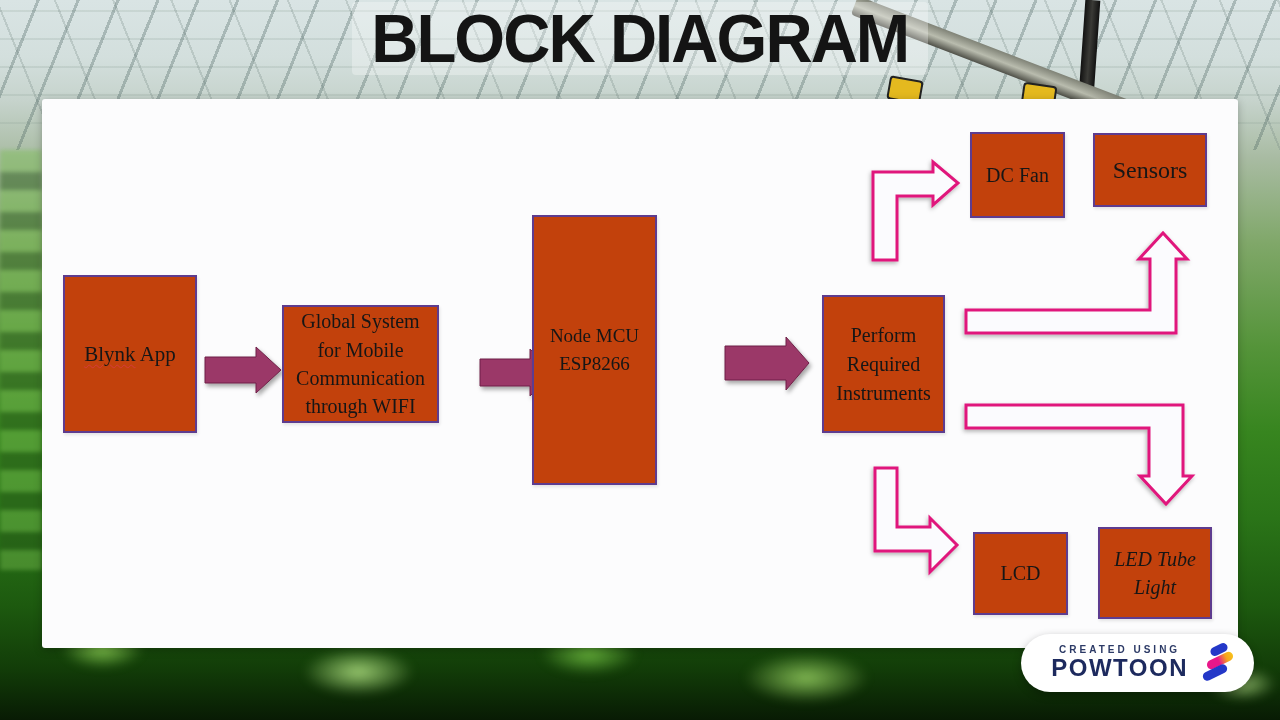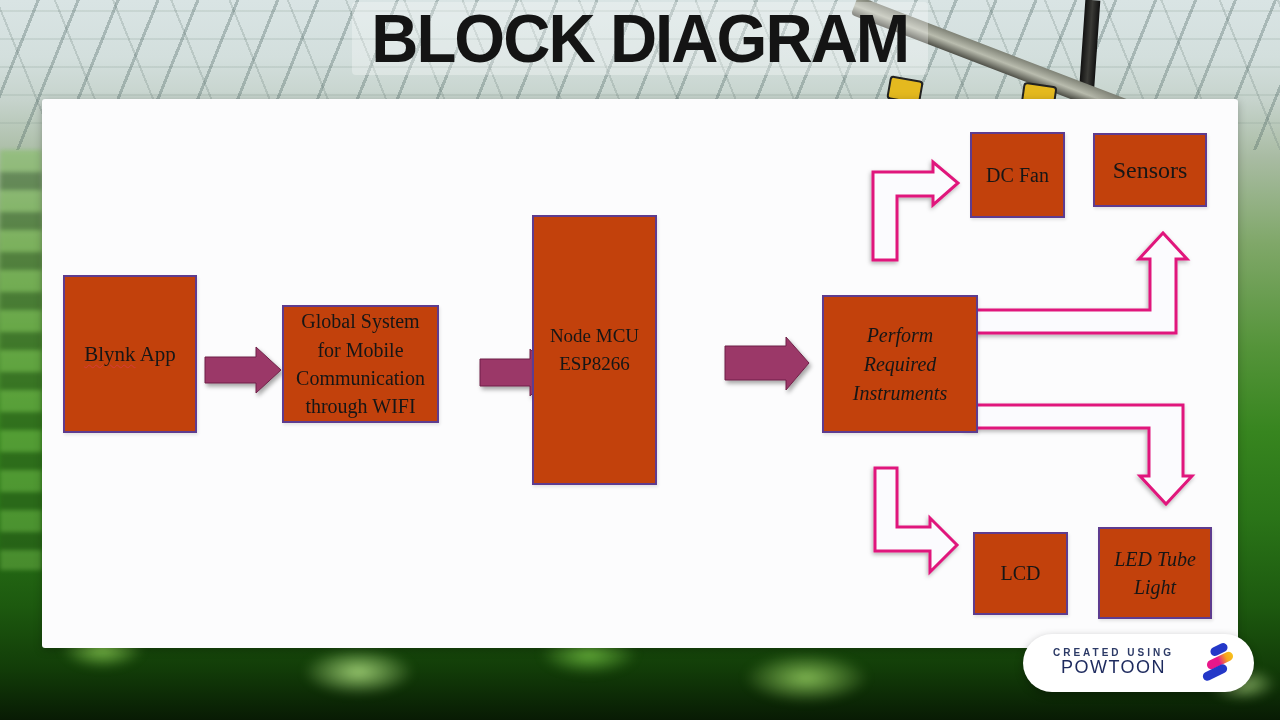--- a/index.html
+++ b/index.html
@@ -77,41 +77,41 @@
     position:absolute;z-index:4;box-sizing:border-box;
     background:#c2410c;border:2px solid #5E3C8F;
     display:flex;align-items:center;justify-content:center;
     text-align:center;padding:4px 6px;
     font-family:"Liberation Serif", serif;color:#161616;
     box-shadow:1px 2px 3px rgba(0,0,0,.10);
   }
   #node-blynk  {left:63px;  top:275px; width:134px; height:158px; font-size:21px;}
   #node-gsm    {left:282px; top:305px; width:157px; height:118px; font-size:20px; line-height:1.42;}
   #node-nodemcu{left:532px; top:215px; width:125px; height:270px; font-size:19px; line-height:1.45;}
-  #node-perform{left:822px; top:295px; width:156px; height:138px; font-size:20px; line-height:1.45;font-style:italic;}
+  #node-perform{left:822px; top:295px; width:123px; height:138px; font-size:20px; line-height:1.45;}
   #node-dcfan  {left:970px; top:132px; width:95px;  height:86px;  font-size:20px;}
   #node-sensors{left:1093px;top:133px; width:114px; height:74px;  font-size:24px;}
   #node-lcd    {left:973px; top:532px; width:95px;  height:83px;  font-size:20px;text-align:center;}
   #node-ledtube{left:1098px;top:527px; width:114px; height:92px;  font-size:20px; line-height:1.4;font-style:italic;}
   .squiggle{
     text-decoration-line:underline;text-decoration-style:wavy;
     text-decoration-color:#d53a3a;text-decoration-thickness:1px;
     text-underline-offset:3px;
   }
 
   
   .badge{
     position:absolute;right:26px;bottom:28px;z-index:7;
-    display:flex;align-items:center;gap:24px;
+    display:flex;align-items:center;gap:10px;
     background:#fff;border-radius:30px;padding:7px 14px 9px 30px;
     box-shadow:0 3px 8px rgba(0,0,0,.3);
   }
   .badge-text{display:flex;flex-direction:column;align-items:center;}
   .badge-created{font-size:10px;font-weight:700;letter-spacing:3px;color:#2c3a66;}
-  .badge-brand{font-size:18px;font-weight:400;letter-spacing:1.5px;color:#1d2a5e;line-height:1.05;}
+  .badge-brand{font-size:24px;font-weight:700;letter-spacing:1.5px;color:#1d2a5e;line-height:1.05;}
   .ptn-icon{position:relative;width:42px;height:42px;}
   .ptn-bar{position:absolute;height:9px;border-radius:5px;transform:rotate(-26deg);}
   .ptn-bar1{left:12px;top:4px;width:18px;background:#2438c8;}
   .ptn-bar2{left:8px;top:15px;width:28px;background:linear-gradient(90deg,#e8178a 0%,#e8178a 45%,#f7a41d 75%,#f7c31d 100%);}
   .ptn-bar3{left:4px;top:27px;width:26px;background:#2438c8;}
 </style>
 </head>
 <body>
 
 <div class="glass-lines"></div>

